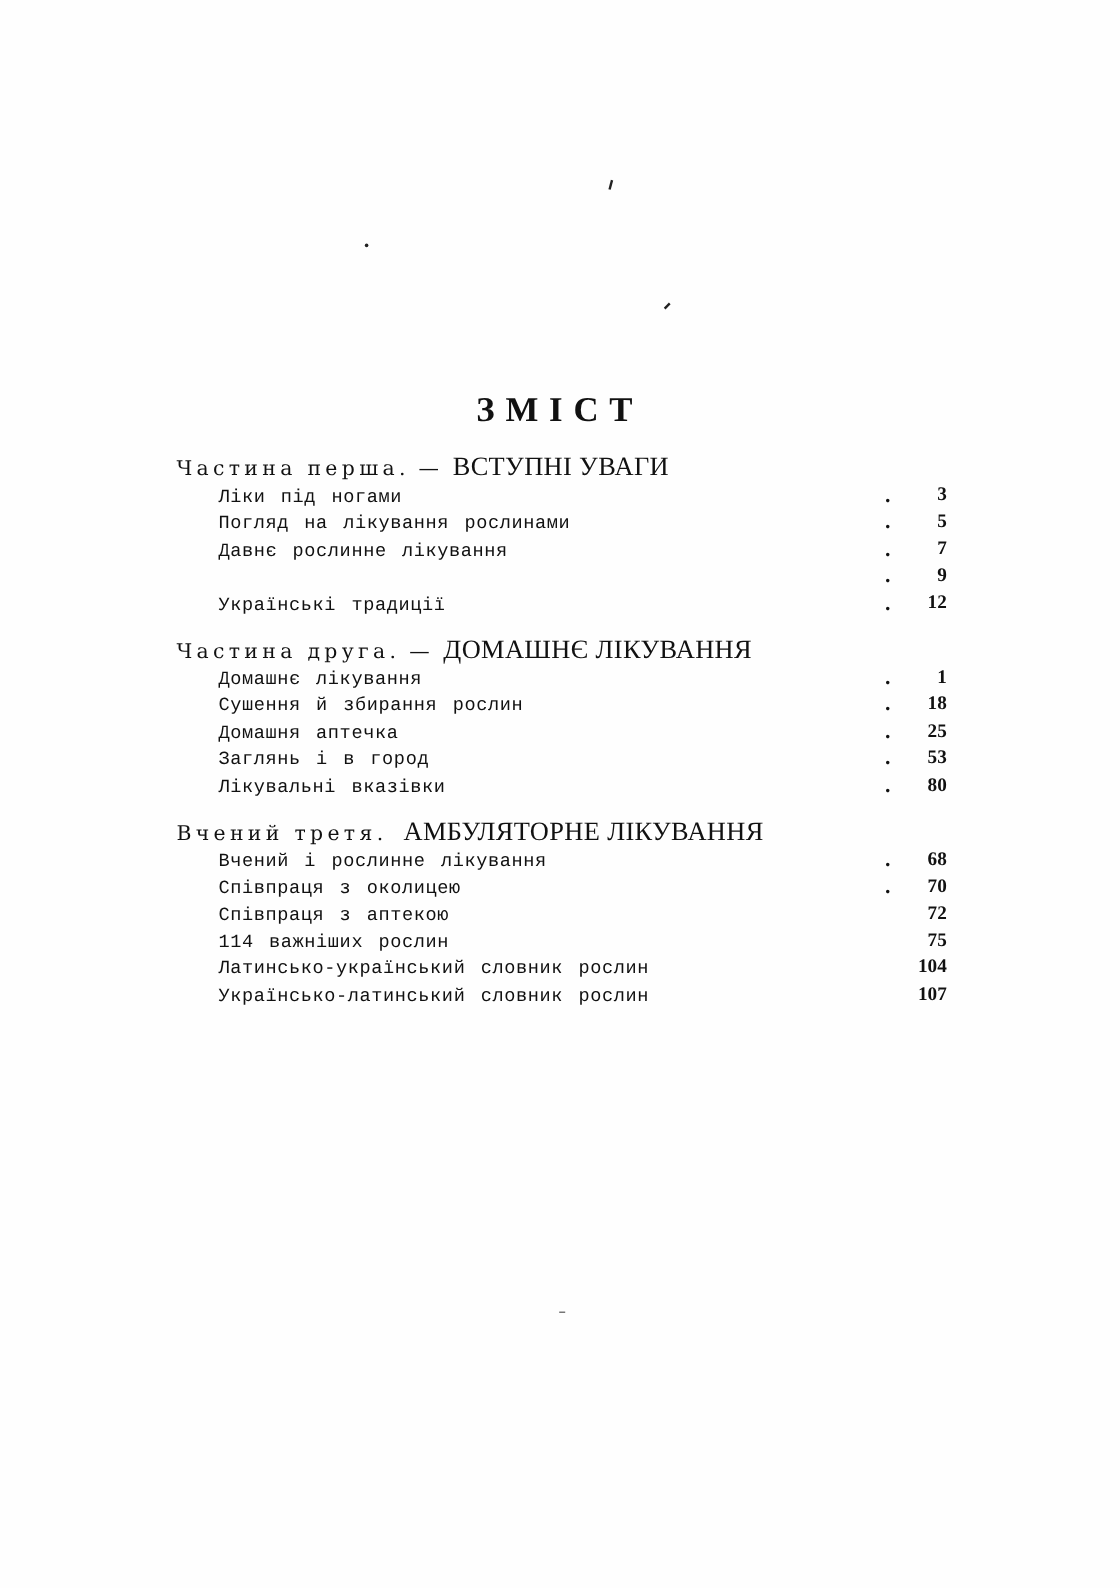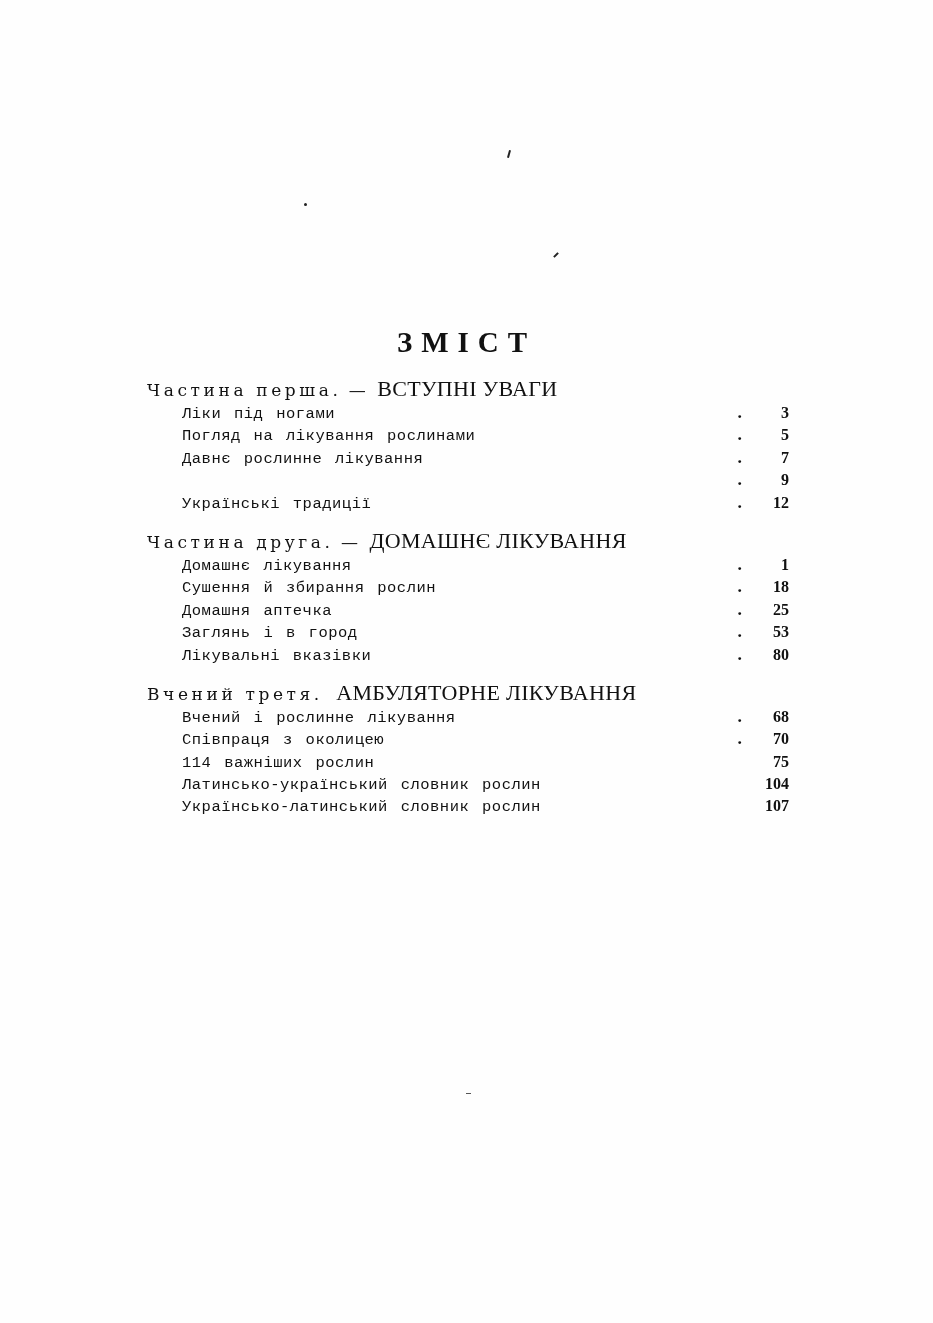--- a/index.html
+++ b/index.html
@@ -184,20 +184,24 @@
         <span class="entry-title">Вчений і рослинне лікування</span>
         <span class="entry-dots">.</span>
         <span class="entry-page">68</span>
       </div>
       <div class="entry">
         <span class="entry-title">Співпраця з околицею</span>
         <span class="entry-dots">.</span>
         <span class="entry-page">70</span>
       </div>
       <div class="entry">
+        <span class="entry-title">Співпраця з аптекою</span>
+        <span class="entry-page">72</span>
+      </div>
+      <div class="entry">
         <span class="entry-title">114 важніших рослин</span>
         <span class="entry-page">75</span>
       </div>
       <div class="entry">
         <span class="entry-title">Латинсько-український словник рослин</span>
         <span class="entry-page">104</span>
       </div>
       <div class="entry">
         <span class="entry-title">Українсько-латинський словник рослин</span>
         <span class="entry-page">107</span>

